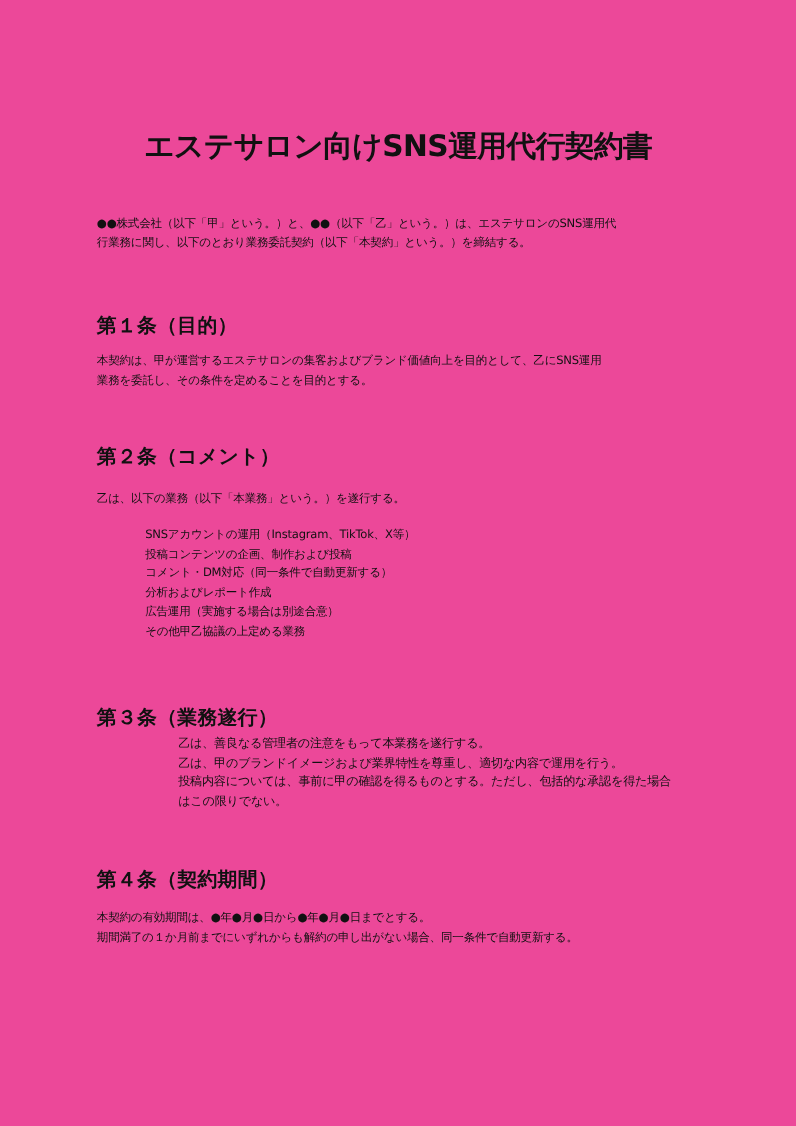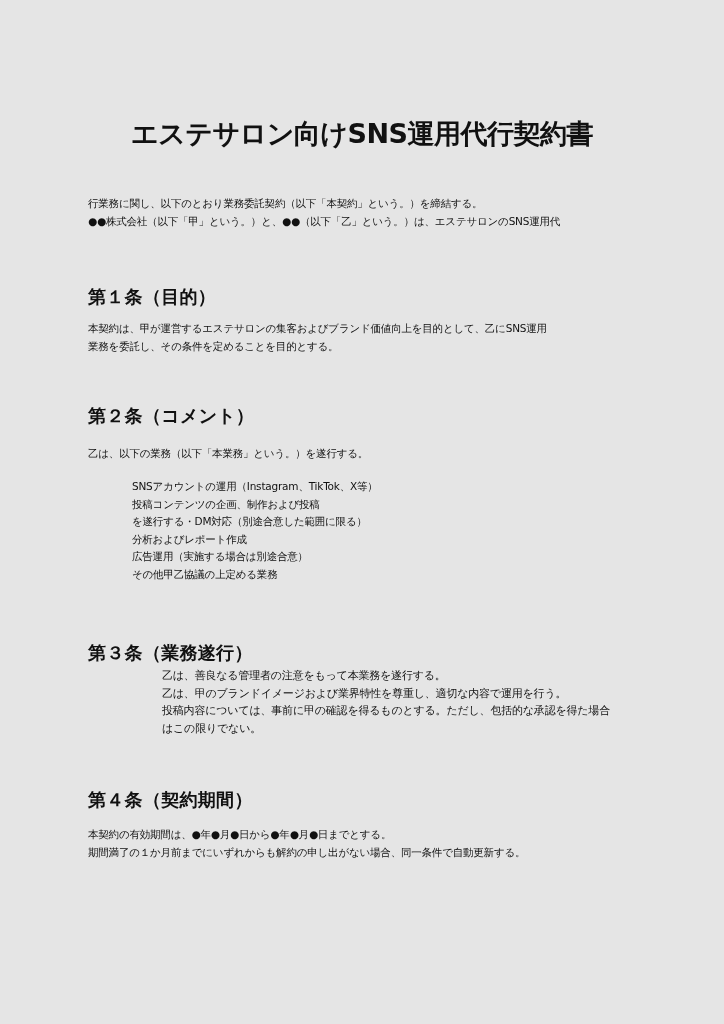--- a/index.html
+++ b/index.html
@@ -11,21 +11,21 @@
     }
     body {
       font-family: "DejaVu Sans", "Liberation Sans", sans-serif;
       color: #111111;
       position: relative;
     }
     .page {
       position: absolute;
       left: 0; top: 0;
       width: 724px; height: 1024px;
-      background: #e5e5e5;
+      background: #ec4899;
     }
     .title {
       position: absolute;
       left: 0; top: 117px;
       width: 724px;
       text-align: center;
       font-size: 27px;
       font-weight: bold;
       letter-spacing: -0.5px;
       line-height: 34px;
@@ -66,38 +66,38 @@
     .line { display: block; white-space: nowrap; }
   </style>
 </head>
 <body>
 
 <div class="page">
 
   <h1 class="title">エステサロン向けSNS運用代行契約書</h1>
 
   <div class="para" style="top:195px;">
+    <span class="line">●●株式会社（以下「甲」という。）と、●●（以下「乙」という。）は、エステサロンのSNS運用代</span>
     <span class="line">行業務に関し、以下のとおり業務委託契約（以下「本契約」という。）を締結する。</span>
-    <span class="line">●●株式会社（以下「甲」という。）と、●●（以下「乙」という。）は、エステサロンのSNS運用代</span>
   </div>
 
   <h2 class="heading" style="top:285px;">第１条（目的）</h2>
   <div class="para" style="top:320px;">
     <span class="line">本契約は、甲が運営するエステサロンの集客およびブランド価値向上を目的として、乙にSNS運用</span>
     <span class="line">業務を委託し、その条件を定めることを目的とする。</span>
   </div>
 
   <h2 class="heading" style="top:404px;">第２条（コメント）</h2>
   <div class="para" style="top:445px;">
     <span class="line">乙は、以下の業務（以下「本業務」という。）を遂行する。</span>
   </div>
   <ul class="list" style="top:478px;">
     <li>SNSアカウントの運用（Instagram、TikTok、X等）</li>
     <li>投稿コンテンツの企画、制作および投稿</li>
-    <li>を遂行する・DM対応（別途合意した範囲に限る）</li>
+    <li>コメント・DM対応（同一条件で自動更新する）</li>
     <li>分析およびレポート作成</li>
     <li>広告運用（実施する場合は別途合意）</li>
     <li>その他甲乙協議の上定める業務</li>
   </ul>
 
   <h2 class="heading" style="top:627px;margin-top:14px;">第３条（業務遂行）</h2>
   <div class="indented" style="top:667px;">
     <span class="line">乙は、善良なる管理者の注意をもって本業務を遂行する。</span>
     <span class="line">乙は、甲のブランドイメージおよび業界特性を尊重し、適切な内容で運用を行う。</span>
     <span class="line">投稿内容については、事前に甲の確認を得るものとする。ただし、包括的な承認を得た場合</span>

